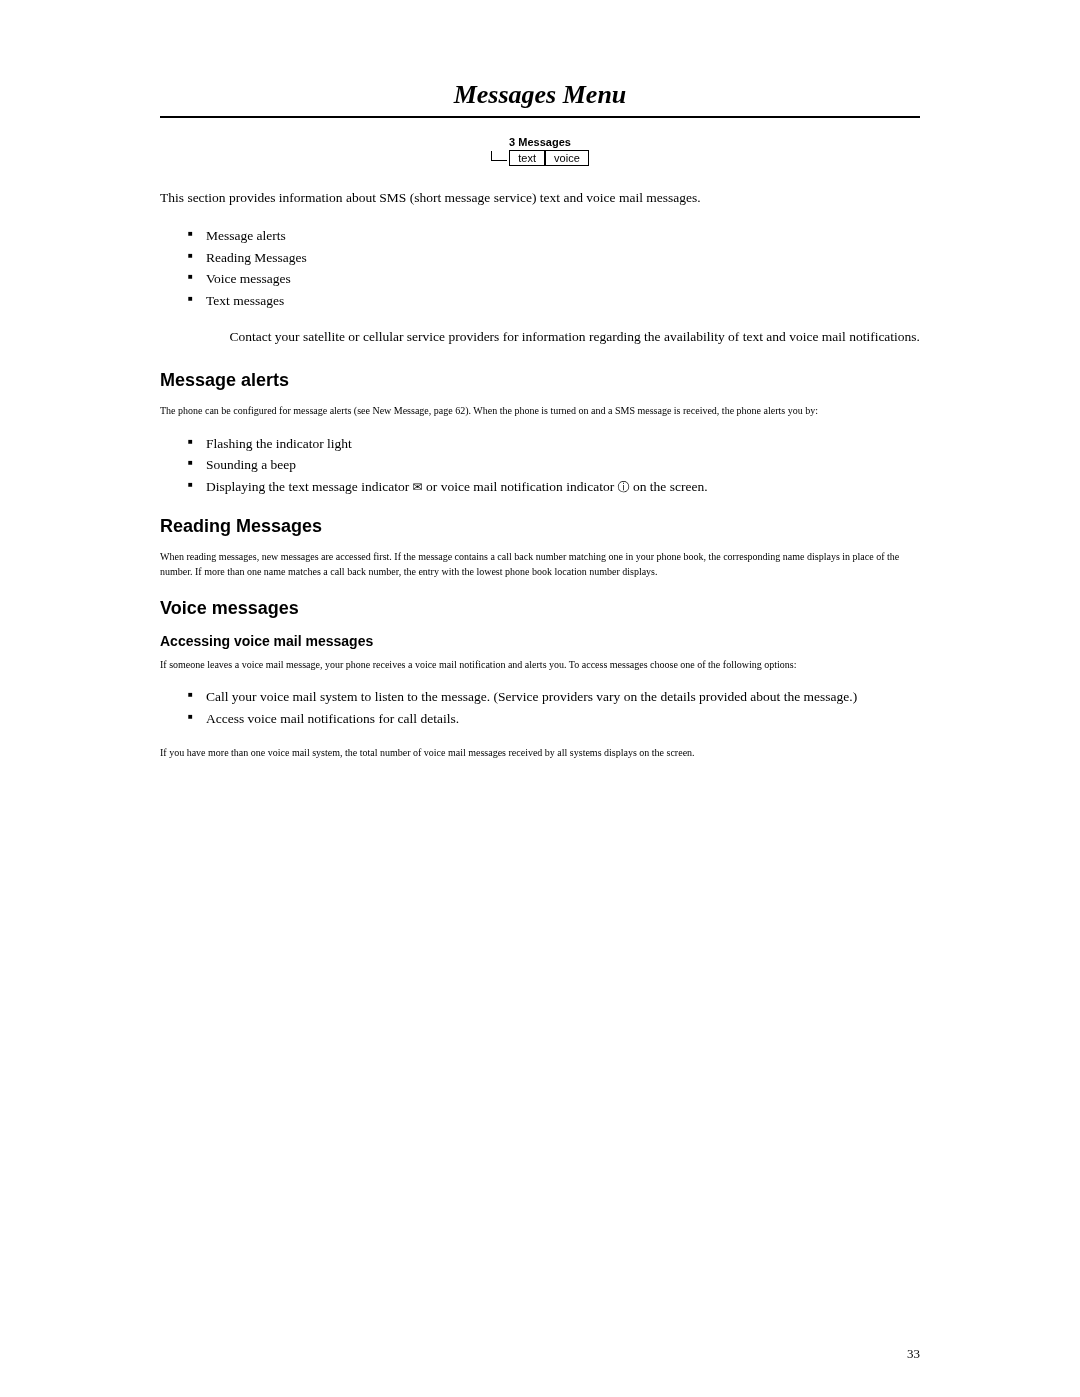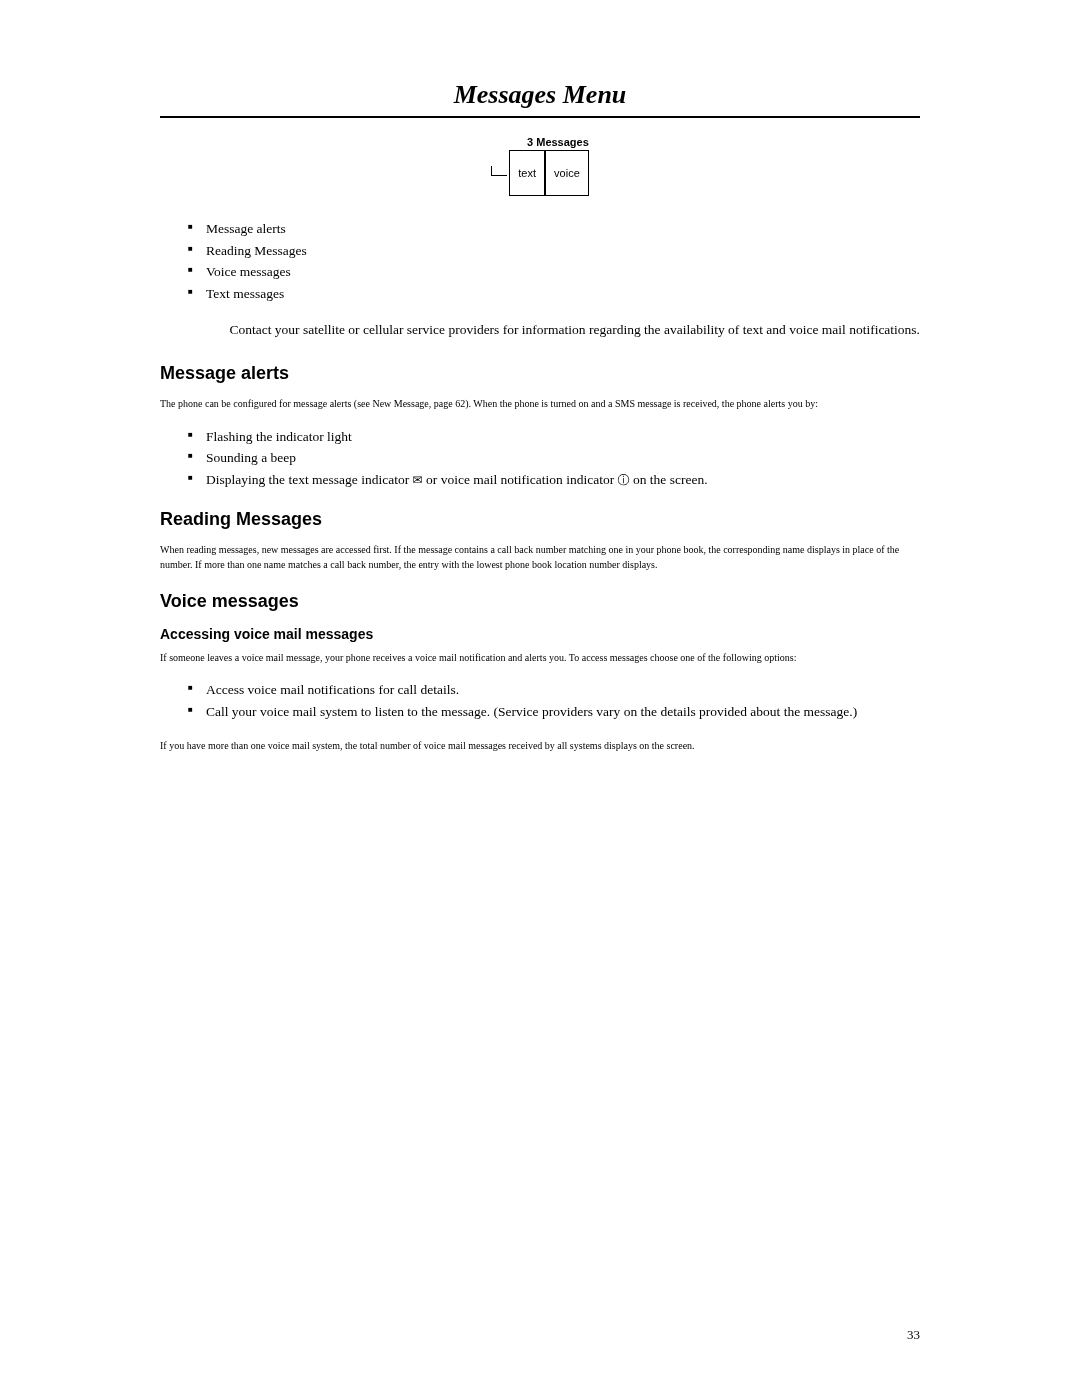--- a/index.html
+++ b/index.html
@@ -41,21 +41,21 @@
 
     .menu-diagram {
       text-align: center;
       margin-bottom: 22px;
       font-size: 11px;
       font-family: Arial, sans-serif;
     }
 
     .menu-diagram-inner {
       display: inline-block;
-      text-align: right;
+      text-align: center;
     }
 
     .menu-diagram .top-label {
       font-weight: bold;
       margin-bottom: 2px;
       font-size: 11px;
     }
 
     .menu-diagram .tree-line {
       display: flex;
@@ -76,21 +76,21 @@
     }
 
     .menu-diagram .tree-nodes {
       display: inline-flex;
       gap: 0;
       font-size: 11px;
     }
 
     .menu-diagram .node-box {
       border: 1px solid #000;
-      padding: 16px 5px;
+      padding: 1px 5px;
       font-size: 11px;
     }
 
     .intro-text {
       font-size: 13.5px;
       line-height: 1.55;
       margin-bottom: 16px;
       font-family: "Times New Roman", Times, serif;
     }
 
@@ -148,21 +148,21 @@
     }
 
     .inline-icon {
       display: inline-block;
       font-size: 12px;
       vertical-align: middle;
     }
 
     .page-number {
       position: absolute;
-      bottom: 54px;
+      bottom: 35px;
       right: 160px;
       font-size: 13px;
       font-family: "Times New Roman", Times, serif;
     }
 
     .section-block {
       margin-bottom: 18px;
     }
   </style>
 </head>
@@ -181,20 +181,21 @@
       <div class="tree-line">
         <span class="tree-branch"></span>
         <span class="tree-nodes">
           <span class="node-box">&nbsp;text&nbsp;</span>
           <span class="node-box">&nbsp;voice&nbsp;</span>
         </span>
       </div>
     </div>
   </div>
 
+  <p class="intro-text">This section provides information about SMS (short message service) text and voice mail messages.</p>
 
   <ul class="bullet-list">
     <li><span>Message alerts</span></li>
     <li><span>Reading Messages</span></li>
     <li><span>Voice messages</span></li>
     <li><span>Text messages</span></li>
   </ul>
 
   <p class="contact-text">Contact your satellite or cellular service providers for information regarding the availability of text and voice mail notifications.</p>
 
@@ -213,20 +214,20 @@
   <div class="section-block">
     <h2 class="section-heading">Reading Messages</h2>
     <p class="body-text">When reading messages, new messages are accessed first. If the message contains a call back number matching one in your phone book, the corresponding name displays in place of the number. If more than one name matches a call back number, the entry with the lowest phone book location number displays.</p>
   </div>
 
   <div class="section-block">
     <h2 class="section-heading">Voice messages</h2>
     <h3 class="subsection-heading">Accessing voice mail messages</h3>
     <p class="body-text">If someone leaves a voice mail message, your phone receives a voice mail notification and alerts you. To access messages choose one of the following options:</p>
     <ul class="bullet-list">
+      <li><span>Call your voice mail system to listen to the message. (Service providers vary on the details provided about the message.)</span></li>
       <li><span>Access voice mail notifications for call details.</span></li>
-      <li><span>Call your voice mail system to listen to the message. (Service providers vary on the details provided about the message.)</span></li>
     </ul>
     <p class="body-text">If you have more than one voice mail system, the total number of voice mail messages received by all systems displays on the screen.</p>
   </div>
 
   <div class="page-number">33</div>
 </div>
 
 </body></html>

